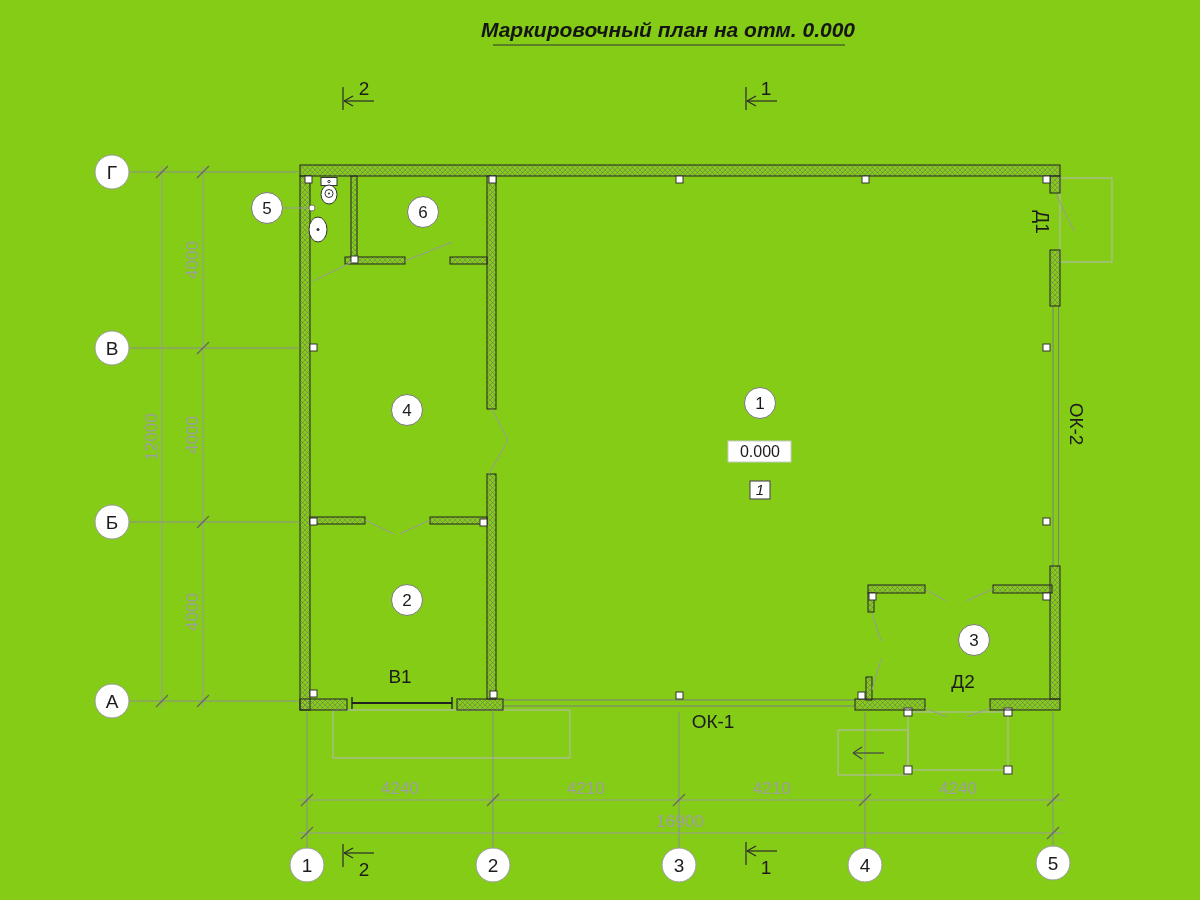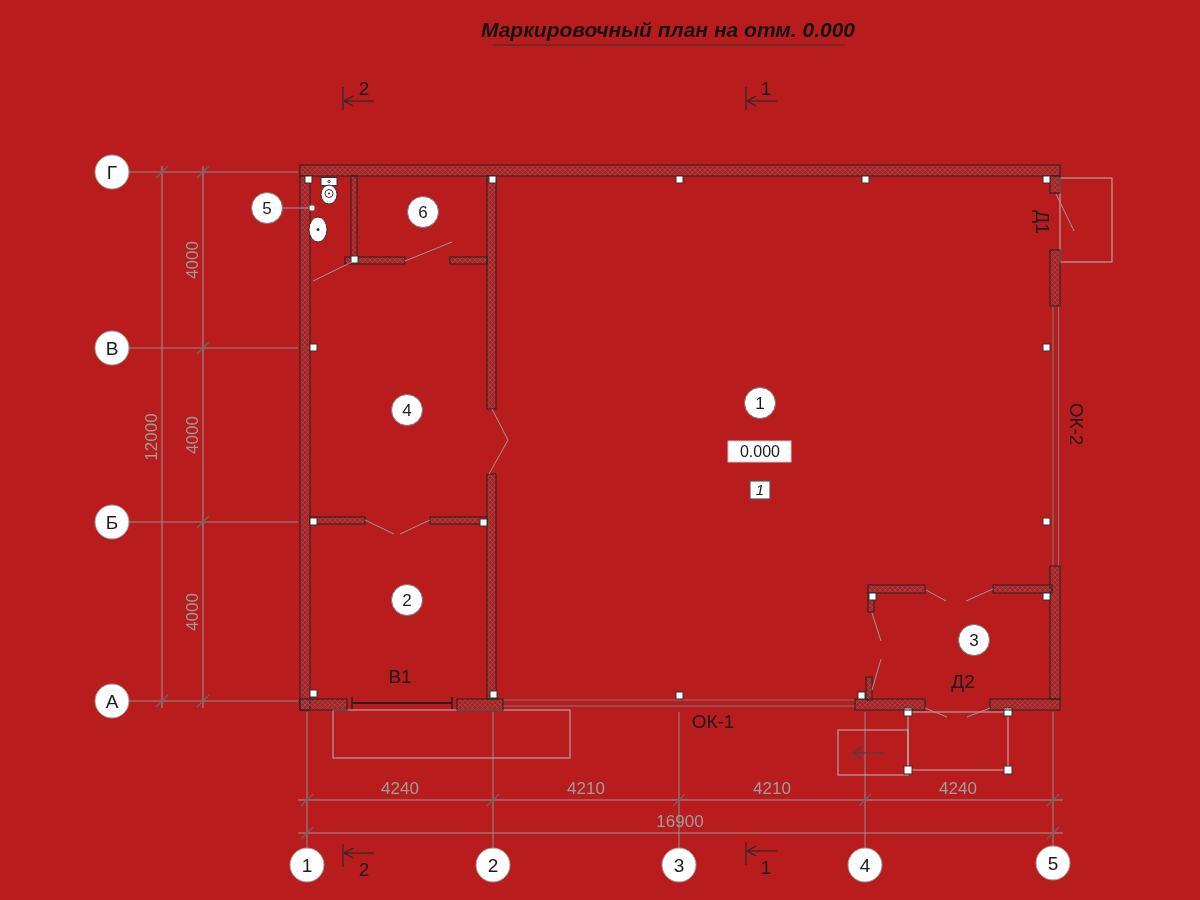--- a/index.html
+++ b/index.html
@@ -1,16 +1,16 @@
 <!DOCTYPE html>
 <html><head>
 <meta charset="utf-8">
 <style>
   html,body{margin:0;padding:0;background:#fff;}
-  .sheet{position:relative;width:1200px;height:900px;background:#b91c1c;overflow:hidden;}
+  .sheet{position:relative;width:1200px;height:900px;background:#84cc16;overflow:hidden;}
   svg{position:absolute;left:0;top:0;}
   text{font-family:"Liberation Sans","DejaVu Sans",sans-serif;}
   .title-txt{font-size:21px;font-style:italic;font-weight:600;fill:#151515;}
   .axis-txt{font-size:19px;fill:#1c1c1c;}
   .dim-txt{font-size:17px;fill:#9e9e9e;}
   .room-txt{font-size:17px;fill:#1c1c1c;}
   .mark-txt{font-size:19px;fill:#1c1c1c;}
   .sec-txt{font-size:19px;fill:#1c1c1c;}
   .elev-txt{font-size:16px;fill:#1c1c1c;}
   .note-txt{font-size:15px;font-style:italic;fill:#1c1c1c;}

